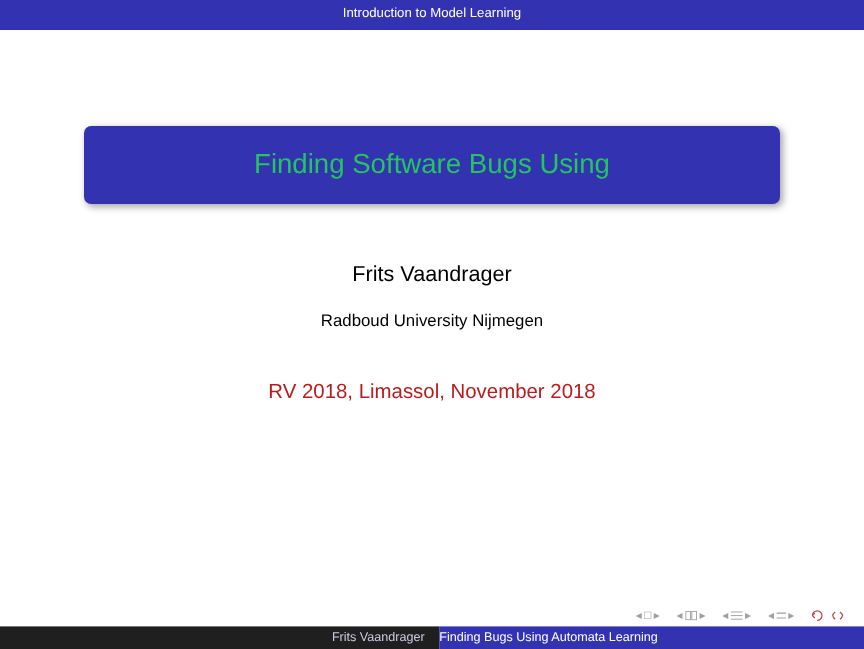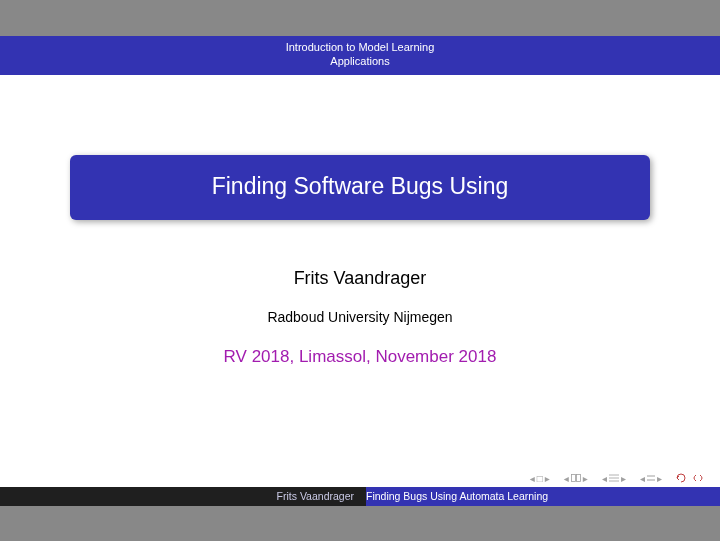--- a/index.html
+++ b/index.html
@@ -13,21 +13,21 @@
     margin: 0;
     background: #888;
     font-family: "Segoe UI", "Helvetica Neue", Arial, sans-serif;
     display: flex;
     justify-content: center;
     align-items: center;
     min-height: 100vh;
   }
   .slide {
     width: 720px;
-    height: 470px;
+    height: 541px;
     background: #fff;
     position: relative;
     display: flex;
     flex-direction: column;
     overflow: hidden;
   }
   
   .outline {
     background: var(--beamer-blue);
     color: #fff;
@@ -42,43 +42,43 @@
     flex: 1;
     display: flex;
     flex-direction: column;
     align-items: center;
     padding: 0 50px;
   }
   .title-block {
     margin-top: 80px;
     width: 580px;
     background: var(--beamer-blue);
-    color: #ffffff;
+    color: #22c55e;
     border-radius: 6px;
     box-shadow: 2px 2px 6px rgba(0,0,0,0.35);
     text-align: center;
     font-size: 23px;
     font-weight: 300;
     line-height: 1.35;
     padding: 16px 20px 18px;
   }
   .author {
     margin-top: 48px;
     font-size: 18px;
     color: #000;
   }
   .institute {
     margin-top: 20px;
     font-size: 14px;
     color: #000;
   }
   .date {
-    margin-top: 22px;
+    margin-top: 42px;
     font-size: 17px;
-    color: #a21caf;
+    color: #b91c1c;
     text-align: center;
   }
   
   .nav-symbols {
     position: absolute;
     bottom: 22px;
     right: 16px;
     display: flex;
     gap: 14px;
     font-size: 10px;
@@ -110,21 +110,20 @@
     text-align: left;
   }
 </style>
 </head>
 <body>
 
 <div class="slide">
 
   <div class="outline">
     <div>Introduction to Model Learning</div>
-    <div>Applications</div>
   </div>
 
   <div class="body">
     <div class="title-block">
       <div>Finding Software Bugs Using</div>
     </div>
     <div class="author">Frits Vaandrager</div>
     <div class="institute">Radboud University Nijmegen</div>
     <div class="date">RV 2018, Limassol, November 2018</div>
   </div>

